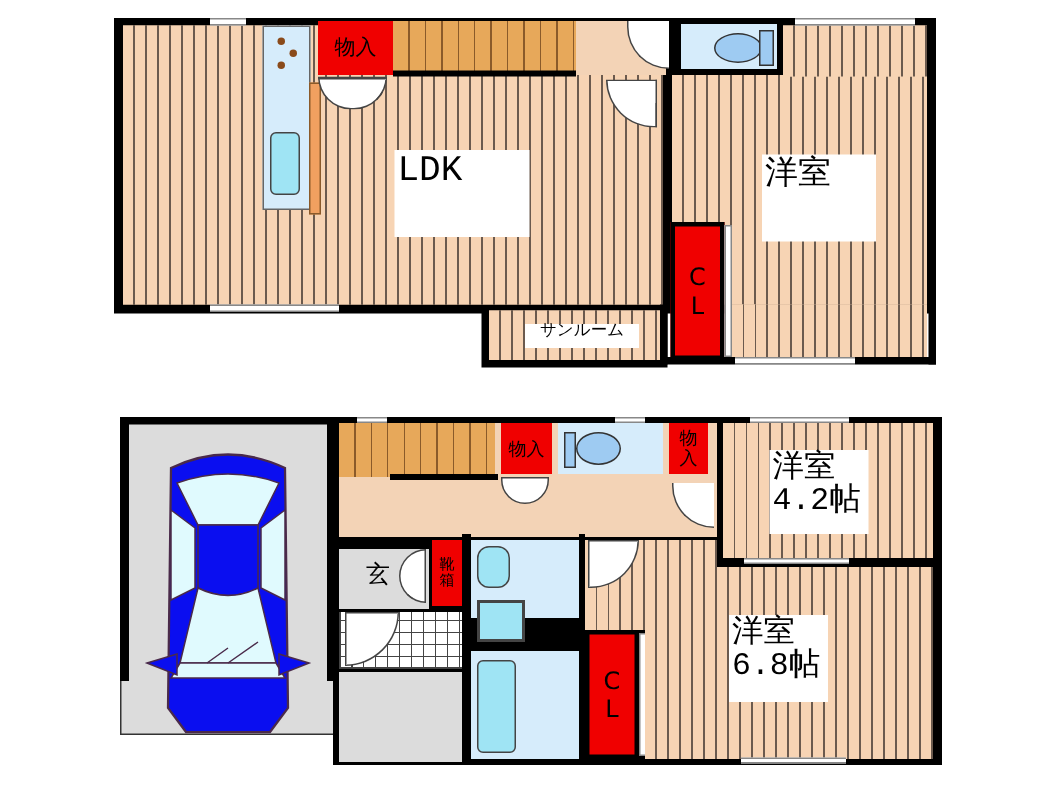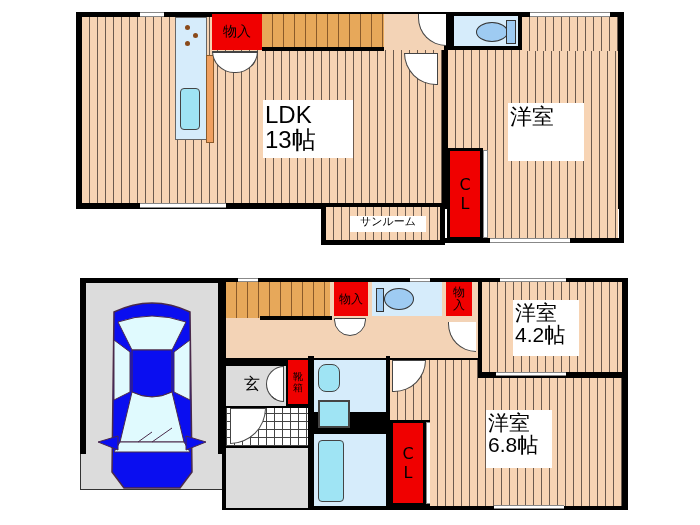--- a/index.html
+++ b/index.html
@@ -3,21 +3,21 @@
 <meta charset="utf-8">
 <style>
   html,body{margin:0;padding:0;background:#ffffff;}
   body{width:700px;height:525px;position:relative;overflow:hidden;font-family:"DejaVu Sans",sans-serif;}
   .abs{position:absolute;box-sizing:border-box;}
   .floor{background:#f7d4b4;background-image:repeating-linear-gradient(90deg,#f7d4b4 0px,#f7d4b4 7px,#6b5a4e 7px,#6b5a4e 8px);}
   .plain{background:#f3d3b6;}
   .wall{background:#000;}
   .red{background:#f00000;color:#000;display:flex;align-items:center;justify-content:center;text-align:center;}
   .wet{background:#d6ecfb;}
-  .label{background:#fff;color:#000;line-height:1.05;font-family:Liberation Sans, sans-serif;}
+  .label{background:#fff;color:#000;line-height:1.05;font-family:Liberation Mono, monospace;}
   .stairs{background:#e7a85a;background-image:repeating-linear-gradient(90deg,#e7a85a 0px,#e7a85a 10px,#8a5a2a 10px,#8a5a2a 11px);}
   .grey{background:#dcdcdc;}
   .win{background:#fff;border-top:1px solid #888;border-bottom:1px solid #888;}
 </style>
 </head>
 <body>
 
 <div class="abs wall" style="left:76px;top:12px;width:548px;height:197px;"></div>
 
 <div class="abs floor" style="left:82px;top:17px;width:360px;height:186px;"></div>
@@ -56,21 +56,20 @@
   <span>L</span>
 </div>
 <div class="abs" style="left:483px;top:150px;width:5px;height:88px;background:#fff;border:1px solid #888;"></div>
 <div class="abs" style="left:488px;top:203px;width:130px;height:35px;">
     <div class="floor" style="width:100%;height:100%;"></div>
   </div>
 <div class="abs wall" style="left:440px;top:203px;width:184px;height:40px;background:transparent;border:5px solid #000;border-top:none;"></div>
 
 <div class="abs label" style="left:263px;top:100px;width:90px;height:58px;font-size:24px;padding:2px;">
   <div>LDK</div>
-  <div>13帖</div>
 </div>
 
 <div class="abs label" style="left:508px;top:103px;width:76px;height:58px;font-size:22px;padding:2px;">
   <div>洋室</div>
 </div>
 
 <div class="abs wall" style="left:321px;top:205px;width:124px;height:40px;"></div>
 <div class="abs floor" style="left:326px;top:207px;width:114px;height:33px;"></div>
 <div class="abs label" style="left:350px;top:216px;width:76px;height:16px;font-size:11px;text-align:center;">
   <span>サンルーム</span>

